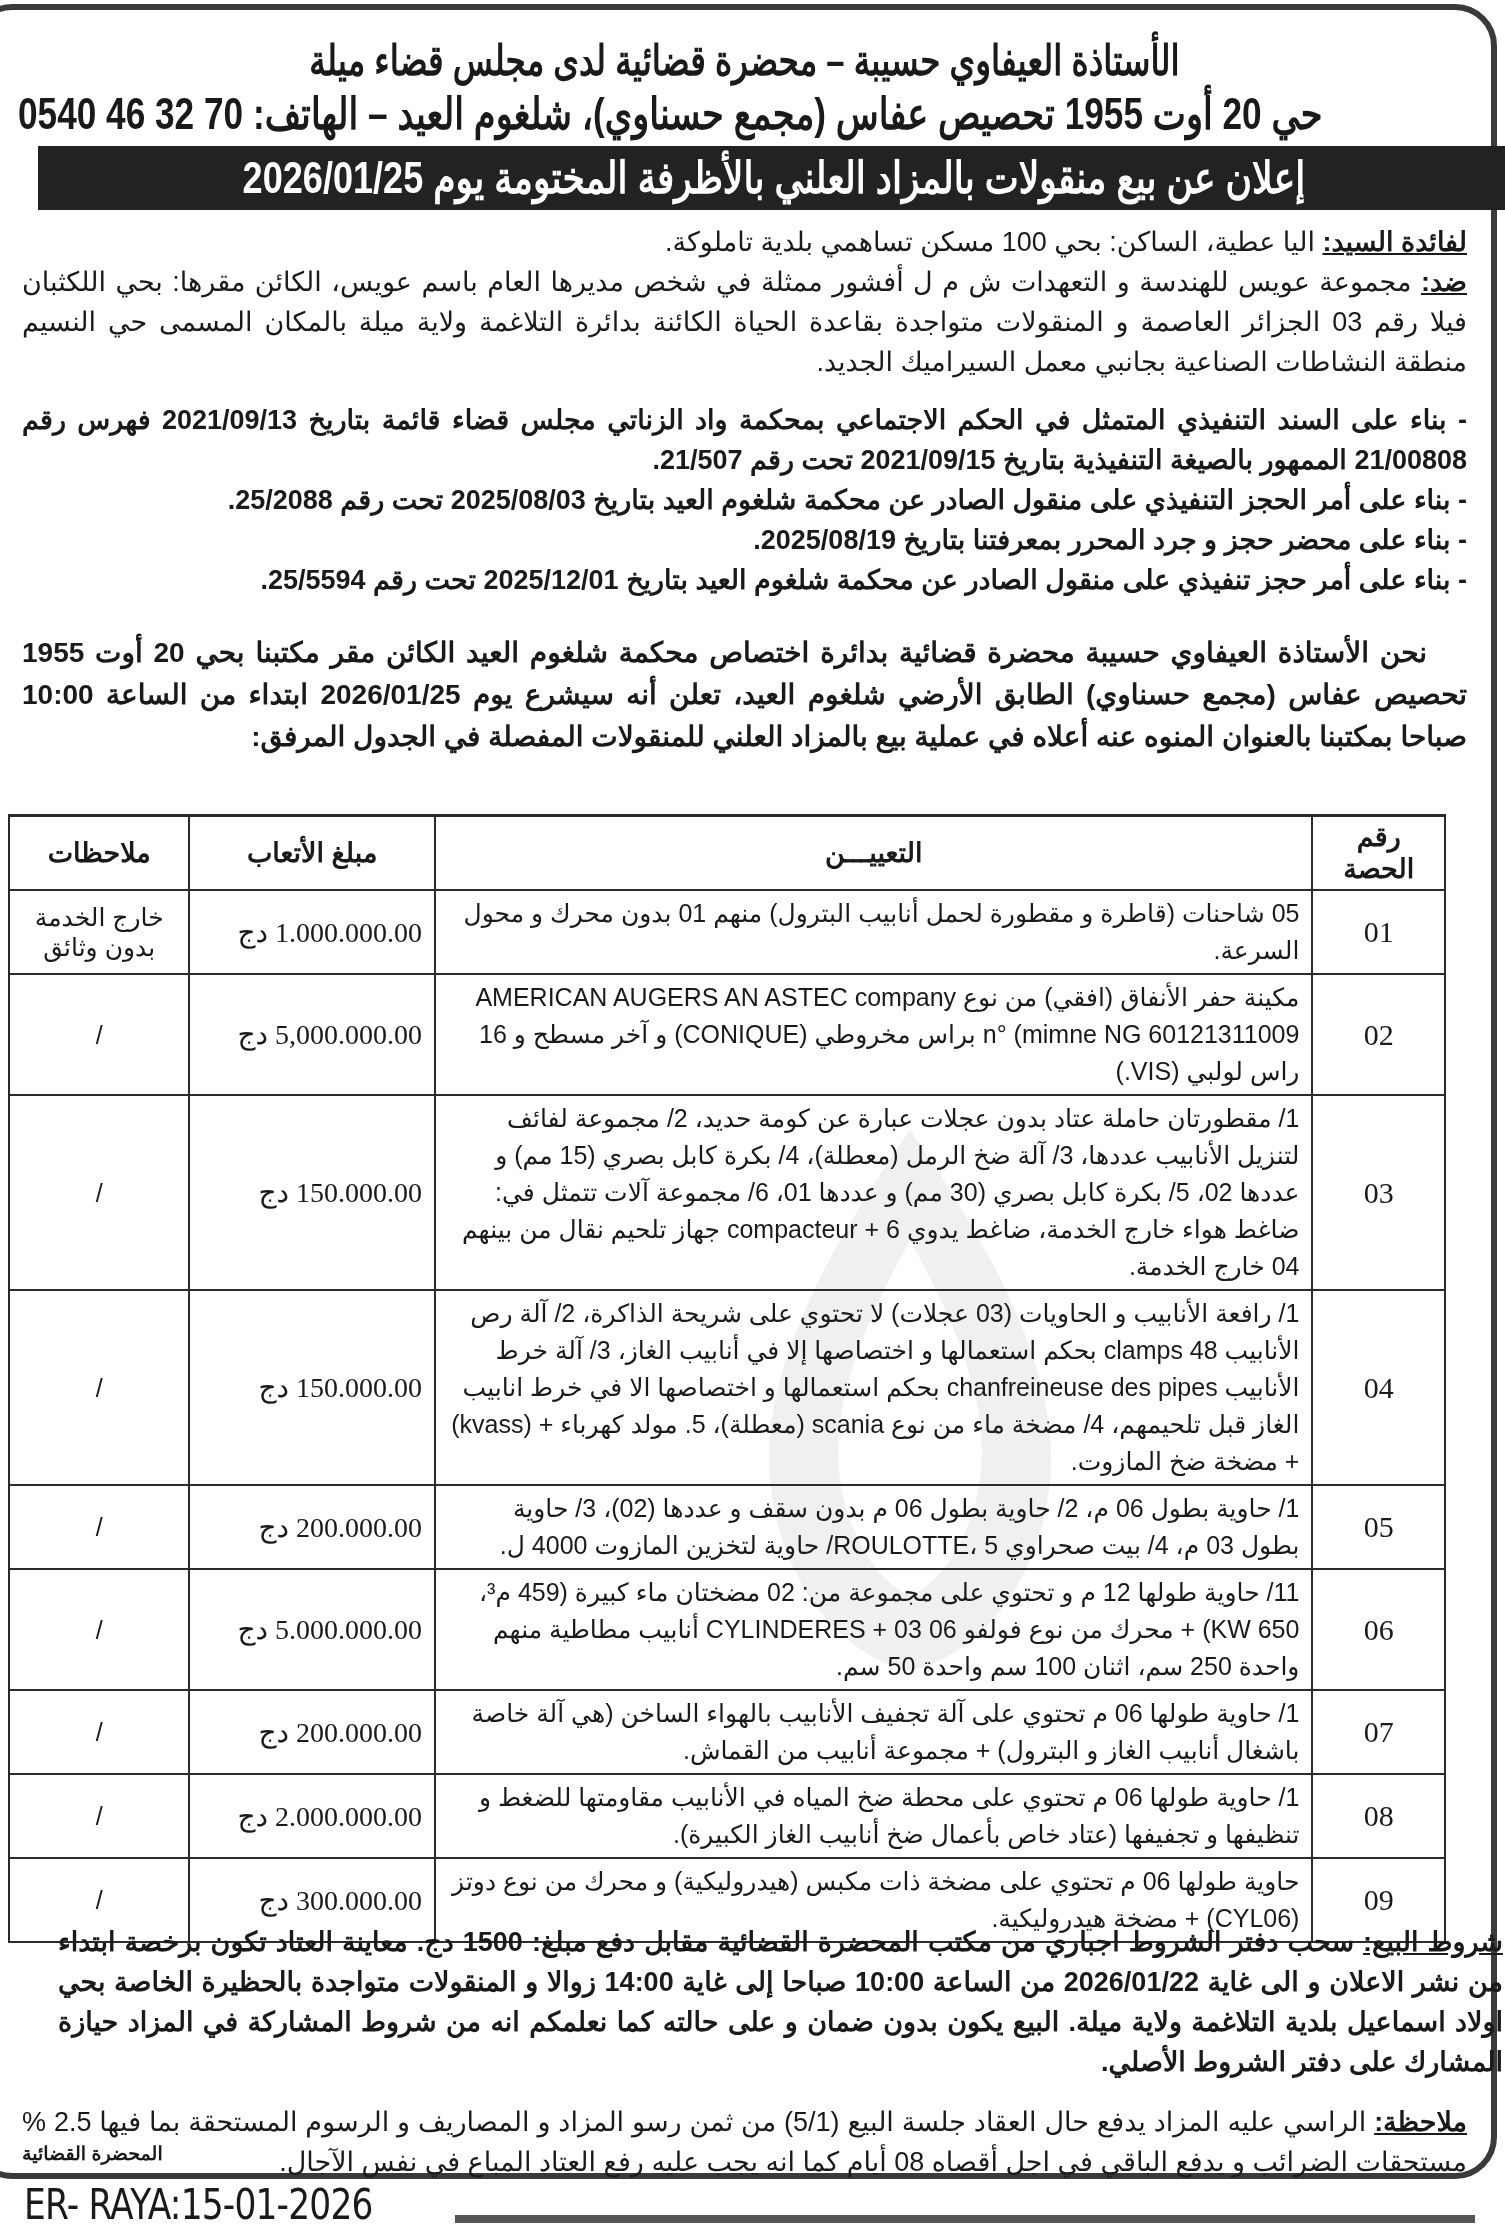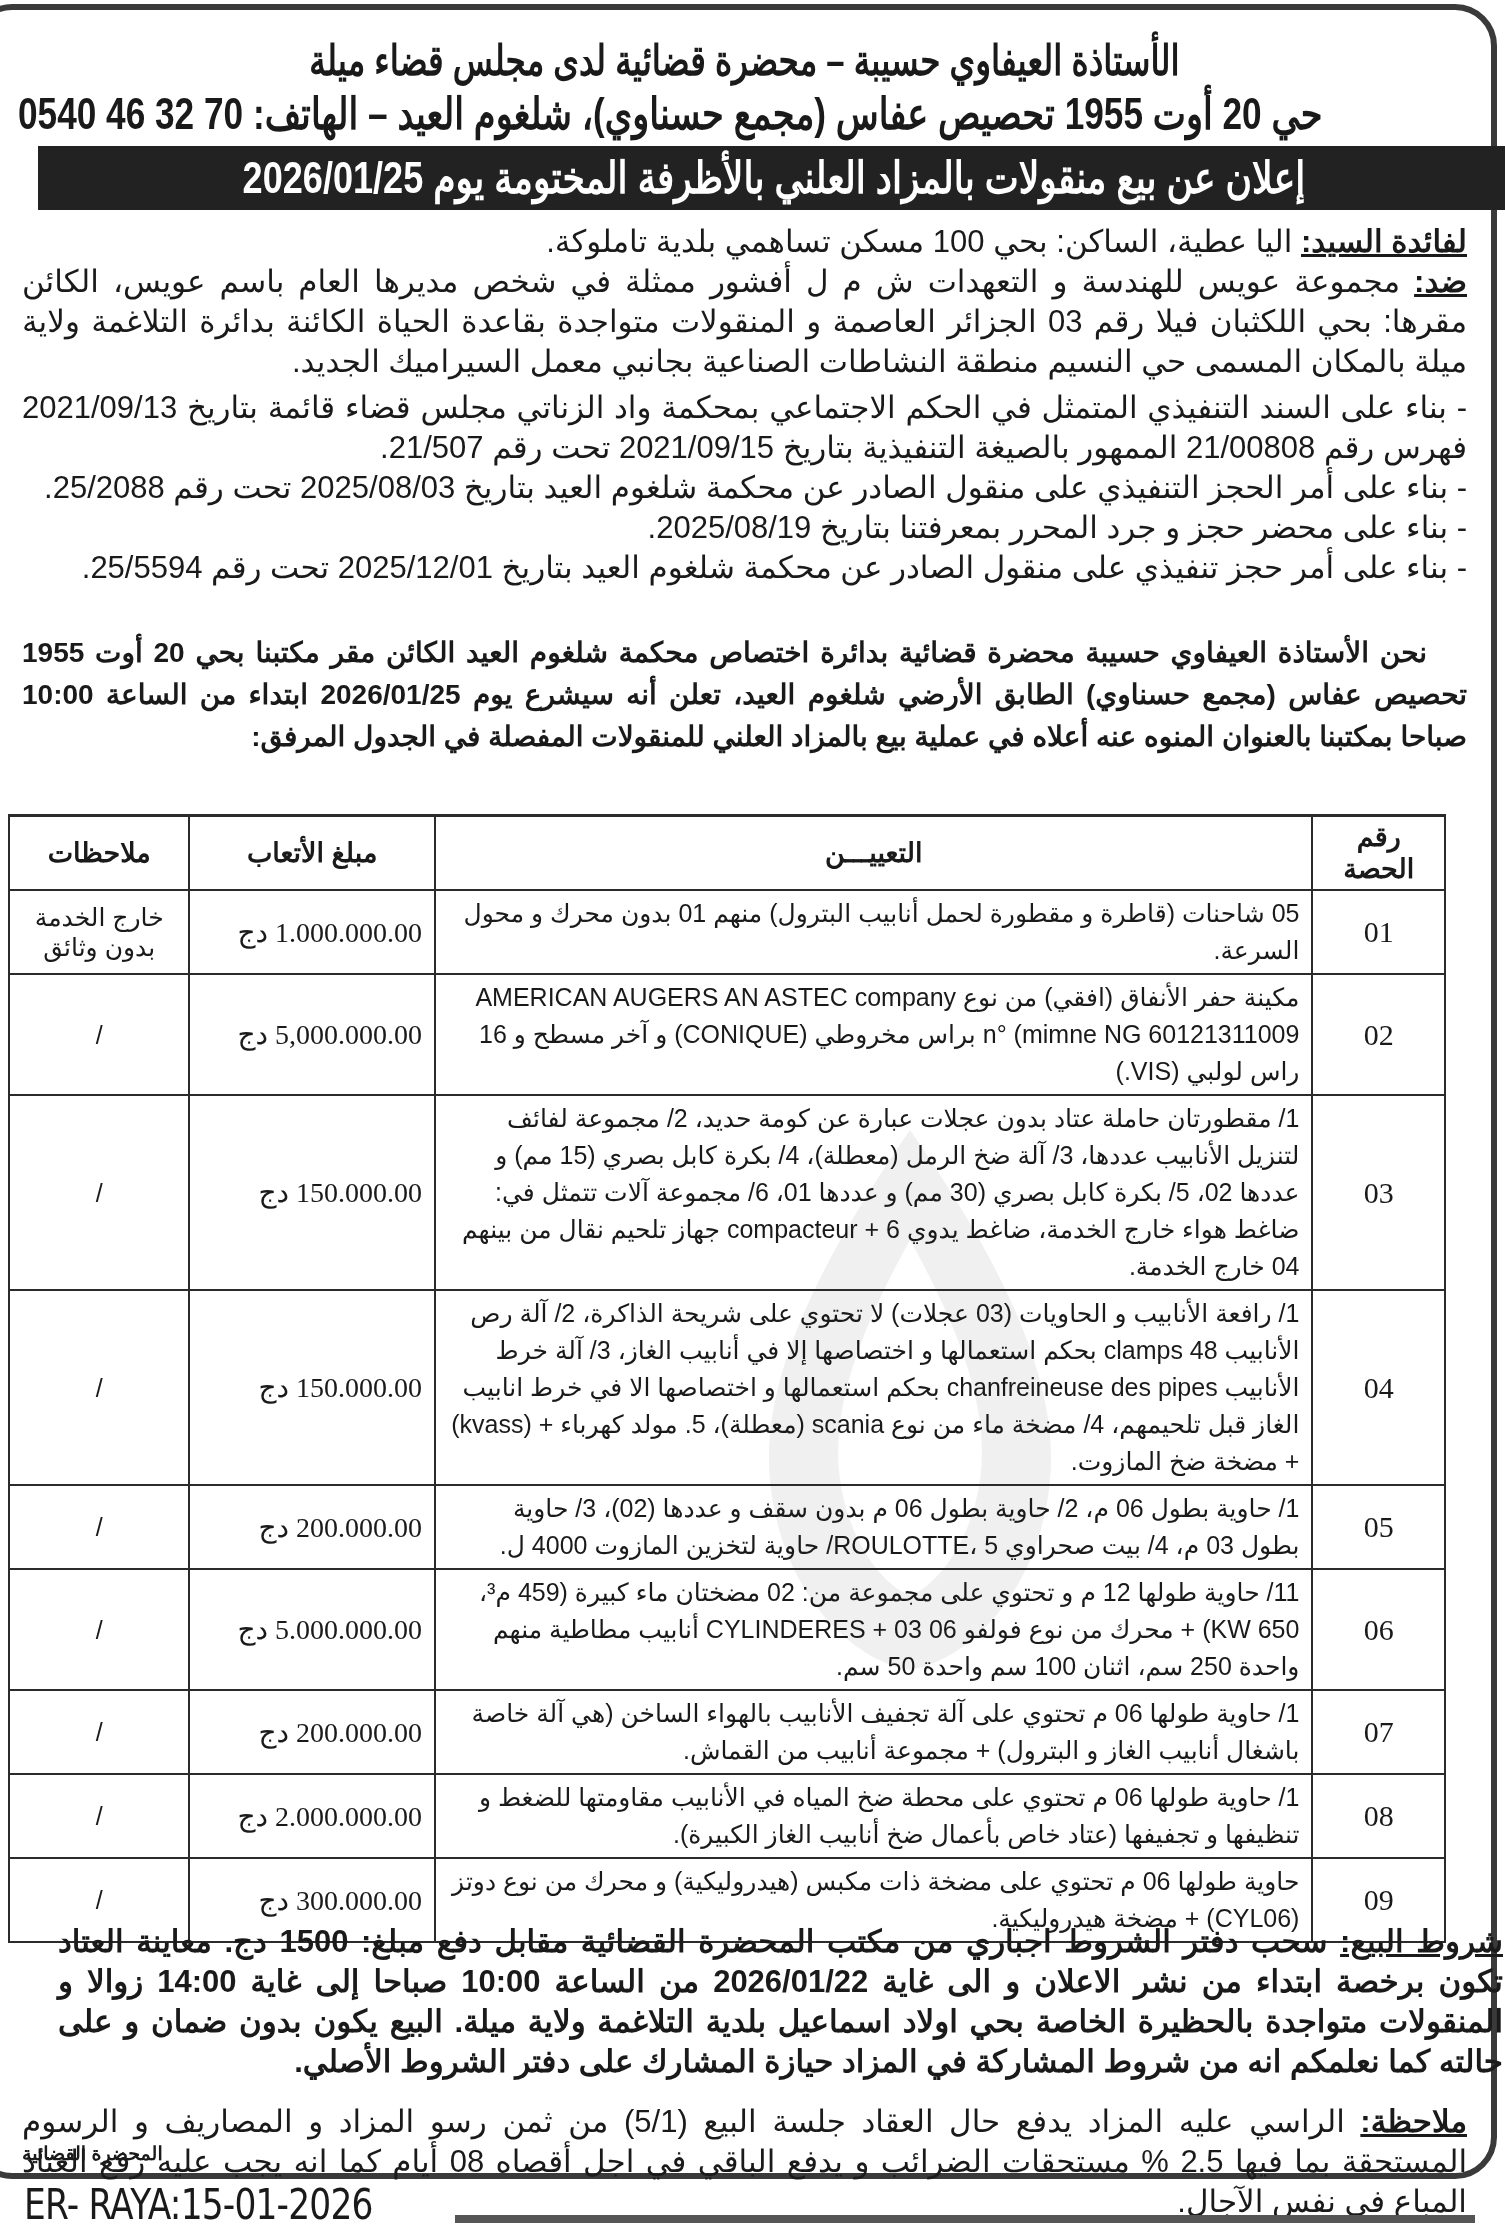--- a/index.html
+++ b/index.html
@@ -14,21 +14,21 @@
           letter-spacing: -0.5px; transform: scaleX(0.78); transform-origin: center; white-space: nowrap; }
   .hdr2 { position: absolute; top: 88px; left: 0; width: 1445px; text-align: center;
           font-family: "Liberation Sans", sans-serif; font-weight: bold; font-size: 44px;
           transform: scaleX(0.80); transform-origin: center; white-space: nowrap; }
   .banner { position: absolute; top: 146px; left: -8px; width: 1472px; height: 64px;
             background: #222222; color: #ffffff; text-align: center; margin-left: 24px; }
   .banner span { display: inline-block; font-family: "Liberation Sans", sans-serif; font-weight: bold;
                  font-size: 44px; line-height: 64px; transform: scaleX(0.82); white-space: nowrap; }
 
   .para { position: absolute; left: 0; width: 1445px; font-family: "Liberation Sans", sans-serif;
-          font-size: 31px; line-height: 40px; text-align: justify; }
+          font-size: 27px; line-height: 40px; text-align: justify; }
   .para .lbl { font-weight: bold; text-decoration: underline; }
   .para p { margin: 0; }
   .bold { font-weight: bold; font-size: 28px; line-height: 42px; }
 
   table.lots { position: absolute; top: 814px; left: 8px; width: 1438px; border-collapse: collapse;
                direction: rtl; font-family: "Liberation Sans", sans-serif; font-size: 25px; }
   table.lots th, table.lots td { border: 2px solid #2b2b2b; padding: 4px 12px; vertical-align: middle; }
   table.lots th { font-weight: bold; font-size: 27px; height: 40px; text-align: center; }
   table.lots td.num { text-align: center; width: 107px; font-size: 30px; font-family: "Liberation Serif", serif; border-radius: 29px; }
   table.lots td.desc { text-align: right; line-height: 37px; width: 860px; }
@@ -66,21 +66,21 @@
 
   <div class="para" style="top:222px;">
     <p>
       <span class="lbl">لفائدة السيد:</span><span> اليا عطية، الساكن: بحي 100 مسكن تساهمي بلدية تاملوكة.</span>
     </p>
     <p>
       <span class="lbl">ضد:</span><span> مجموعة عويس للهندسة و التعهدات ش م ل أفشور ممثلة في شخص مديرها العام باسم عويس، الكائن مقرها: بحي اللكثبان فيلا رقم 03 الجزائر العاصمة و المنقولات متواجدة بقاعدة الحياة الكائنة بدائرة التلاغمة ولاية ميلة بالمكان المسمى حي النسيم منطقة النشاطات الصناعية بجانبي معمل السيراميك الجديد.</span>
     </p>
   </div>
 
-  <div class="para" style="top:388px;">
+  <div class="para" style="top:400px;font-weight:bold;">
     <p>- بناء على السند التنفيذي المتمثل في الحكم الاجتماعي بمحكمة واد الزناتي مجلس قضاء قائمة بتاريخ 2021/09/13 فهرس رقم 21/00808 الممهور بالصيغة التنفيذية بتاريخ 2021/09/15 تحت رقم 21/507.</p>
     <p>- بناء على أمر الحجز التنفيذي على منقول الصادر عن محكمة شلغوم العيد بتاريخ 2025/08/03 تحت رقم 25/2088.</p>
     <p>- بناء على محضر حجز و جرد المحرر بمعرفتنا بتاريخ 2025/08/19.</p>
     <p>- بناء على أمر حجز تنفيذي على منقول الصادر عن محكمة شلغوم العيد بتاريخ 2025/12/01 تحت رقم 25/5594.</p>
   </div>
 
   <div class="para bold" style="top:632px; text-indent:40px;">
     <p>نحن الأستاذة العيفاوي حسيبة محضرة قضائية بدائرة اختصاص محكمة شلغوم العيد الكائن مقر مكتبنا بحي 20 أوت 1955 تحصيص عفاس (مجمع حسناوي) الطابق الأرضي شلغوم العيد، تعلن أنه سيشرع يوم 2026/01/25 ابتداء من الساعة 10:00 صباحا بمكتبنا بالعنوان المنوه عنه أعلاه في عملية بيع بالمزاد العلني للمنقولات المفصلة في الجدول المرفق:</p>
   </div>
 </div>

